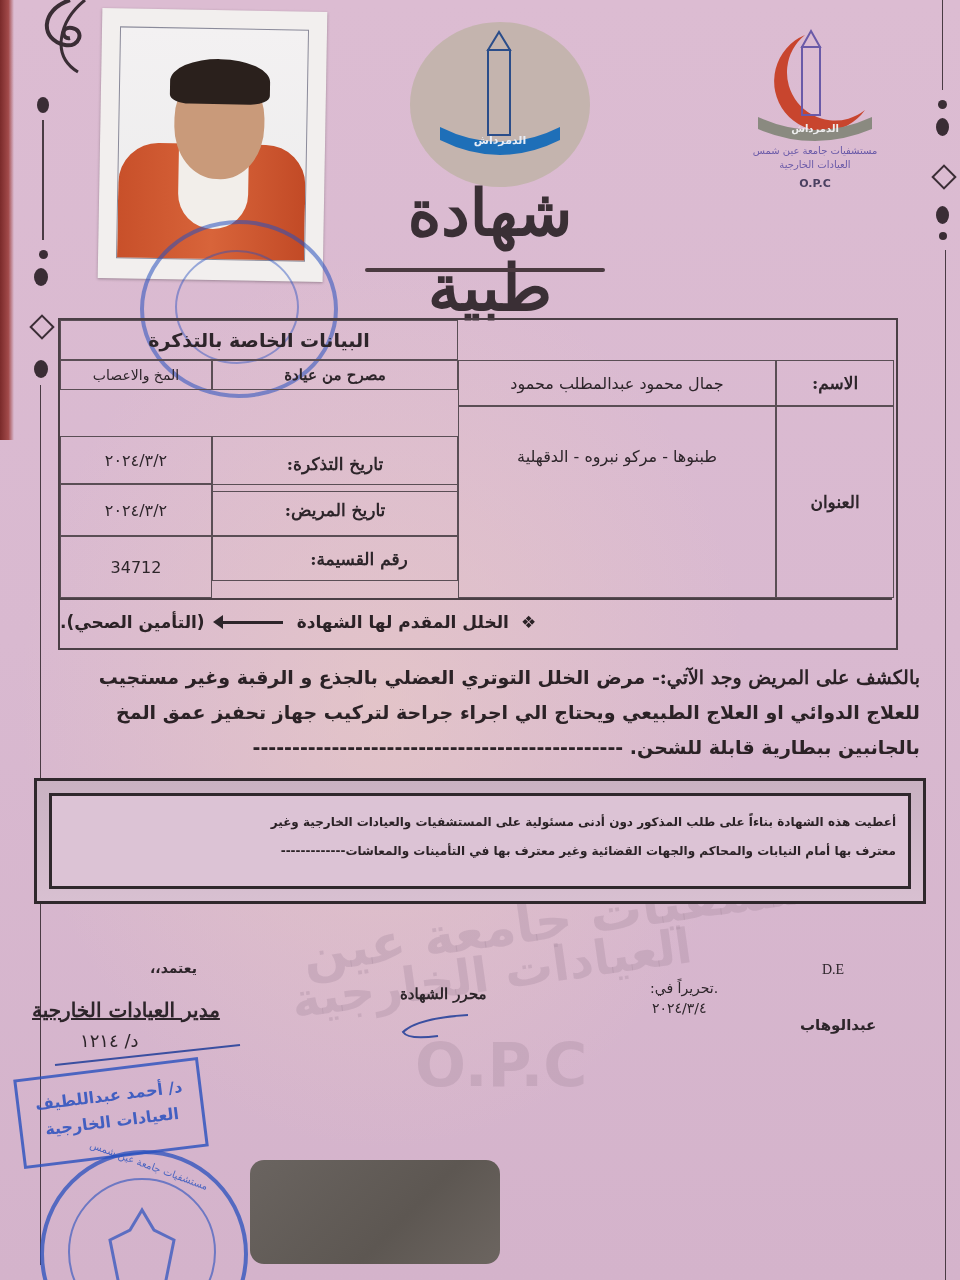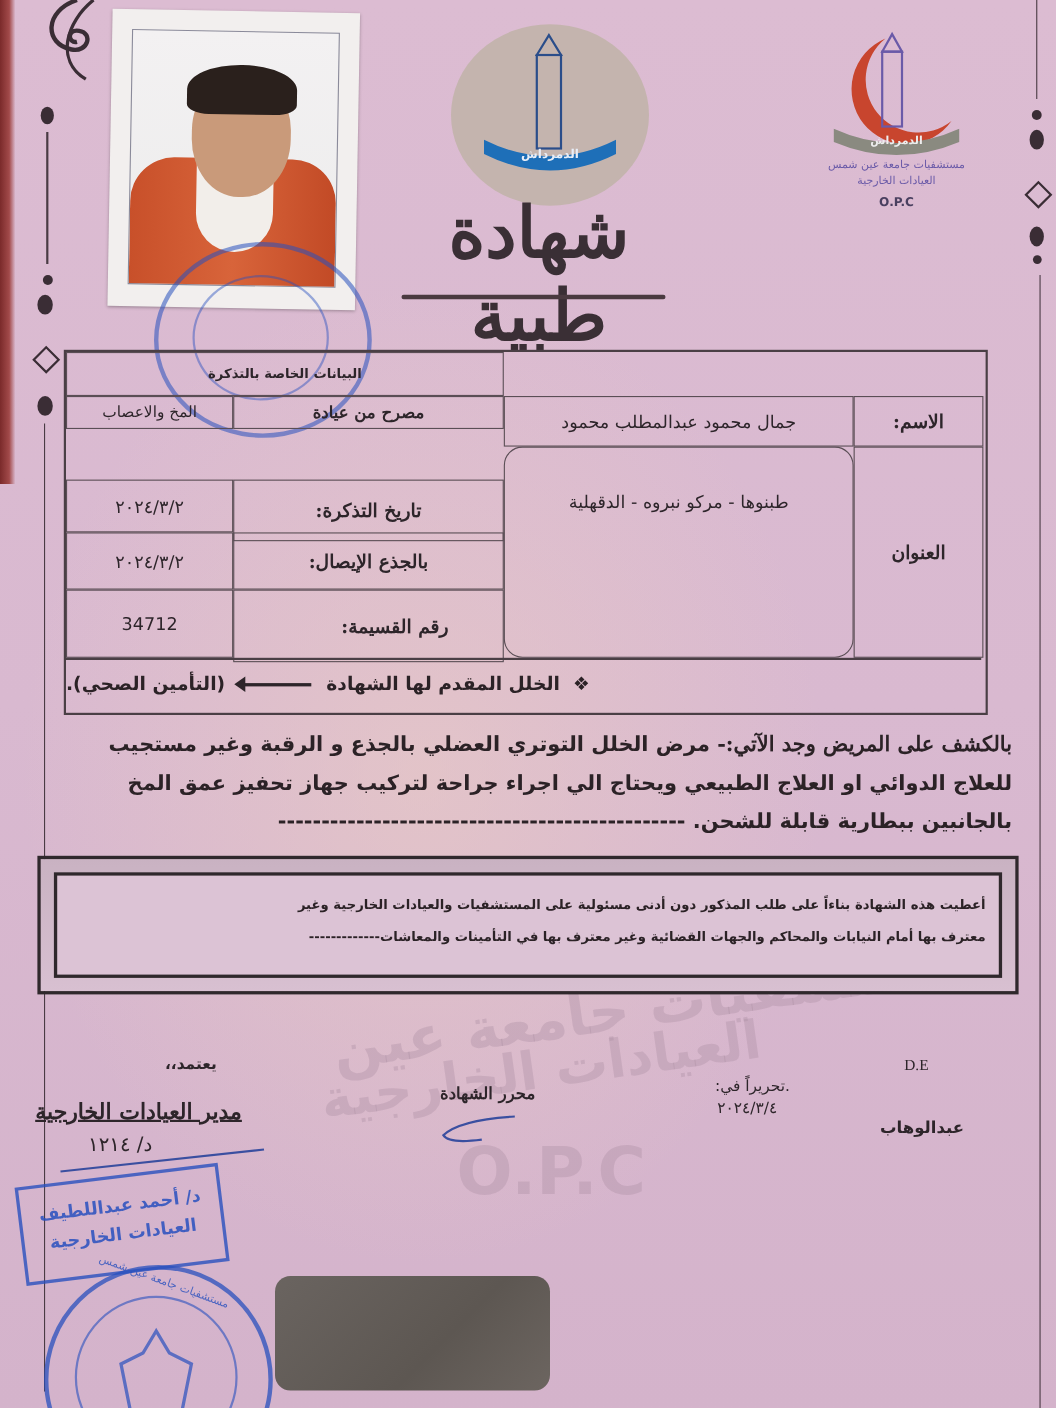--- a/index.html
+++ b/index.html
@@ -79,21 +79,21 @@
   
   .tbl {
     position: absolute; left: 58px; top: 318px; width: 836px; height: 328px;
     border: 2px solid #4a3f45;
   }
   .cell {
     position: absolute; border: 1px solid #5a4e55; box-sizing: border-box;
     display: flex; align-items: center; justify-content: center;
     direction: rtl; font-size: 15px; color: #2d252a;
   }
-  .hdr { font-weight: bold; font-size: 12px; }
+  .hdr { font-weight: bold; font-size: 19px; }
   .lbl { font-family: "DejaVu Serif", serif; font-weight: bold; font-size: 17px; }
   .val { font-size: 16px; }
   .footer-row {
     position: absolute; left: 0; top: 278px; width: 832px; height: 46px;
     border-top: 2px solid #4a3f45;
     display: flex; align-items: center; justify-content: flex-end;
     direction: rtl; padding-right: 20px; box-sizing: border-box;
     font-weight: bold; font-size: 17px;
   }
   .arrow {
@@ -210,30 +210,30 @@
 </div>
 
 <div class="title">شهادة طبية</div>
 <div class="title-underline"></div>
 
 <div class="tbl">
 
   <div class="cell lbl" style="left:716px; top:40px; width:118px; height:46px;">الاسم:</div>
   <div class="cell val" style="left:398px; top:40px; width:318px; height:46px;">جمال محمود عبدالمطلب محمود</div>
   <div class="cell lbl" style="left:716px; top:86px; width:118px; height:192px;">العنوان</div>
-  <div class="cell val" style="left:398px; top:86px; width:318px; height:192px; align-items:flex-start; padding-top:40px;border-radius:17px;">طبنوها - مركو نبروه - الدقهلية</div>
+  <div class="cell val" style="left:398px; top:86px; width:318px; height:192px; align-items:flex-start; padding-top:40px;">طبنوها - مركو نبروه - الدقهلية</div>
 
   <div class="cell hdr" style="left:0; top:0; width:398px; height:40px;">البيانات الخاصة بالتذكرة</div>
   <div class="cell lbl" style="left:152px; top:40px; width:246px; height:30px; font-size:15px;">مصرح من عيادة</div>
   <div class="cell val" style="left:0; top:40px; width:152px; height:30px; font-size:14px;">المخ والاعصاب</div>
   <div class="cell lbl" style="left:152px; top:116px; width:246px; height:56px;">تاريخ التذكرة:</div>
   <div class="cell val" style="left:0; top:116px; width:152px; height:48px;">٢٠٢٤/٣/٢</div>
-  <div class="cell lbl" style="left:152px; top:164px; width:246px; height:52px;">بالجذع الإيصال:</div>
+  <div class="cell lbl" style="left:152px; top:164px; width:246px; height:52px;">تاريخ المريض:</div>
   <div class="cell val" style="left:0; top:164px; width:152px; height:52px;">٢٠٢٤/٣/٢</div>
-  <div class="cell lbl" style="left:152px; top:216px; width:246px; height:66px;padding-left:48px;">رقم القسيمة:</div>
+  <div class="cell lbl" style="left:152px; top:216px; width:246px; height:45px;padding-left:48px;">رقم القسيمة:</div>
   <div class="cell val" style="left:0; top:216px; width:152px; height:62px;">34712</div>
 
   <div class="footer-row">
     <span style="margin-left:12px;">❖</span>
     <span>الخلل المقدم لها الشهادة</span>
     <span class="arrow"></span>
     <span>(التأمين الصحي).</span>
   </div>
 </div>
 

